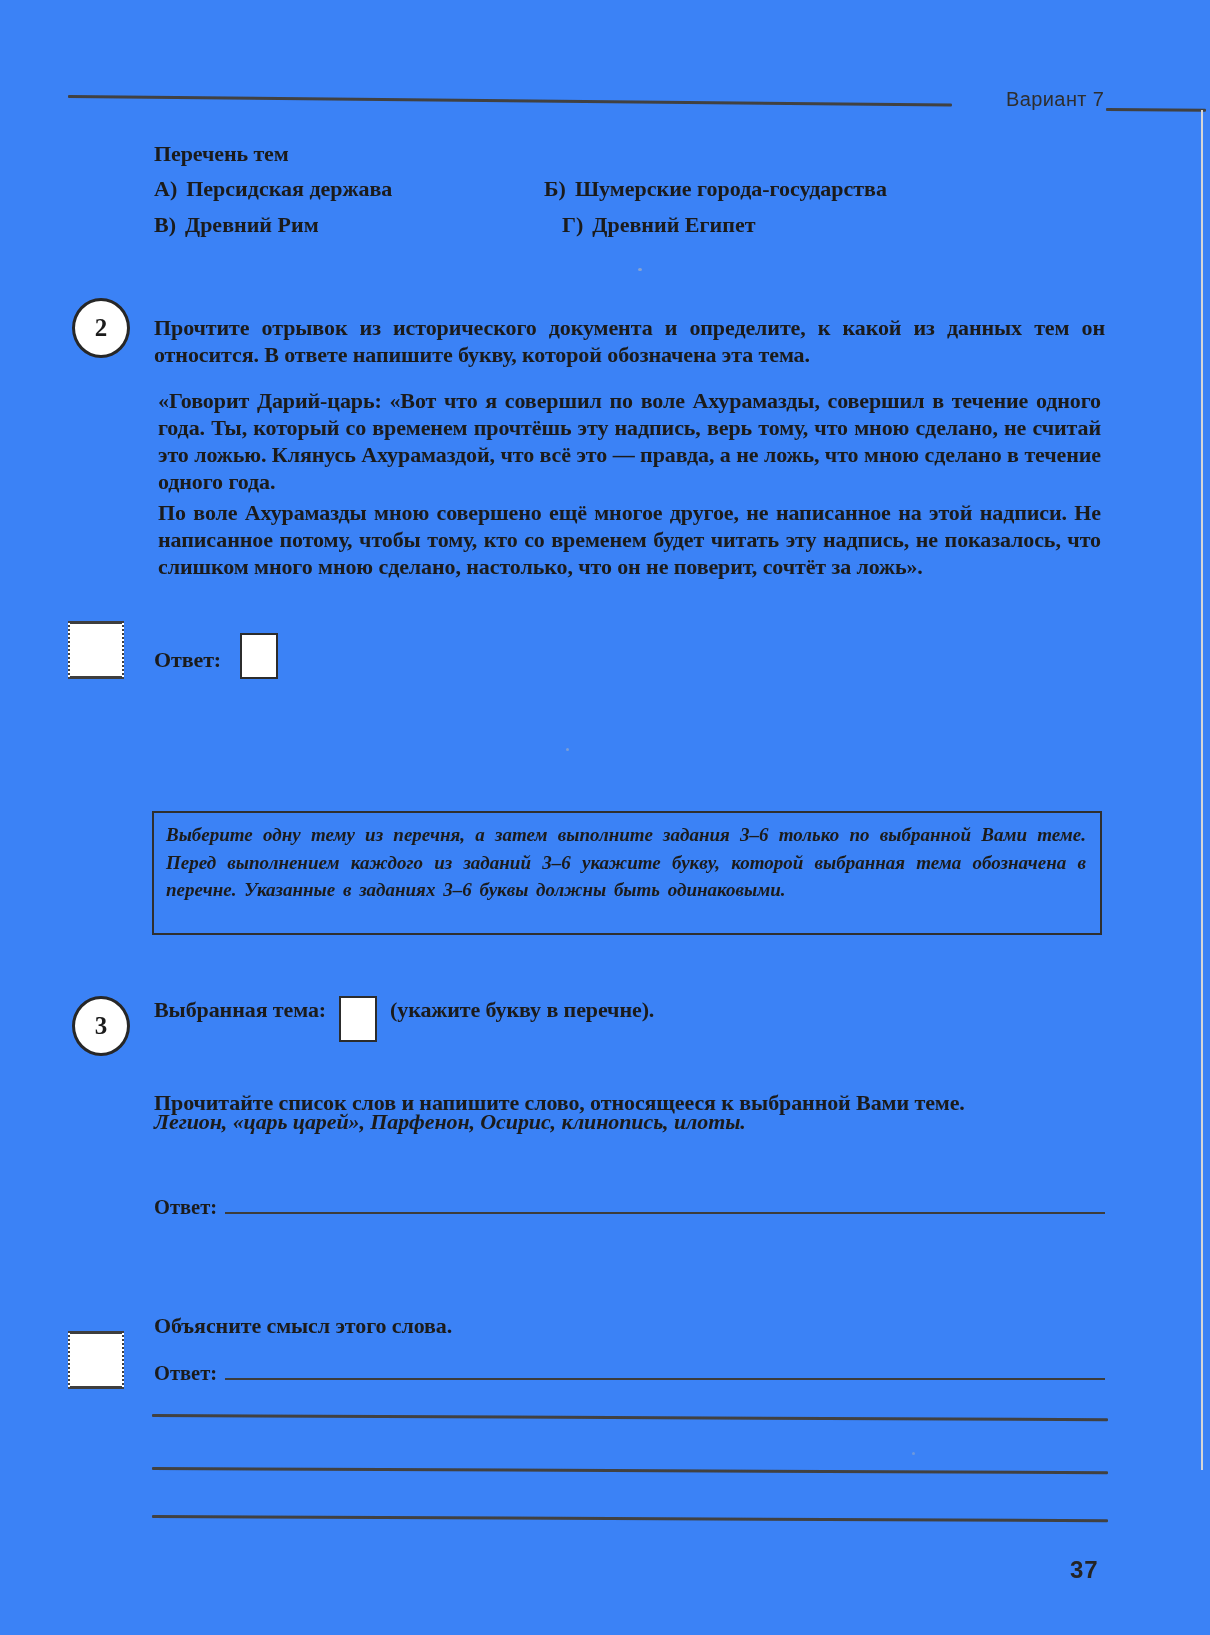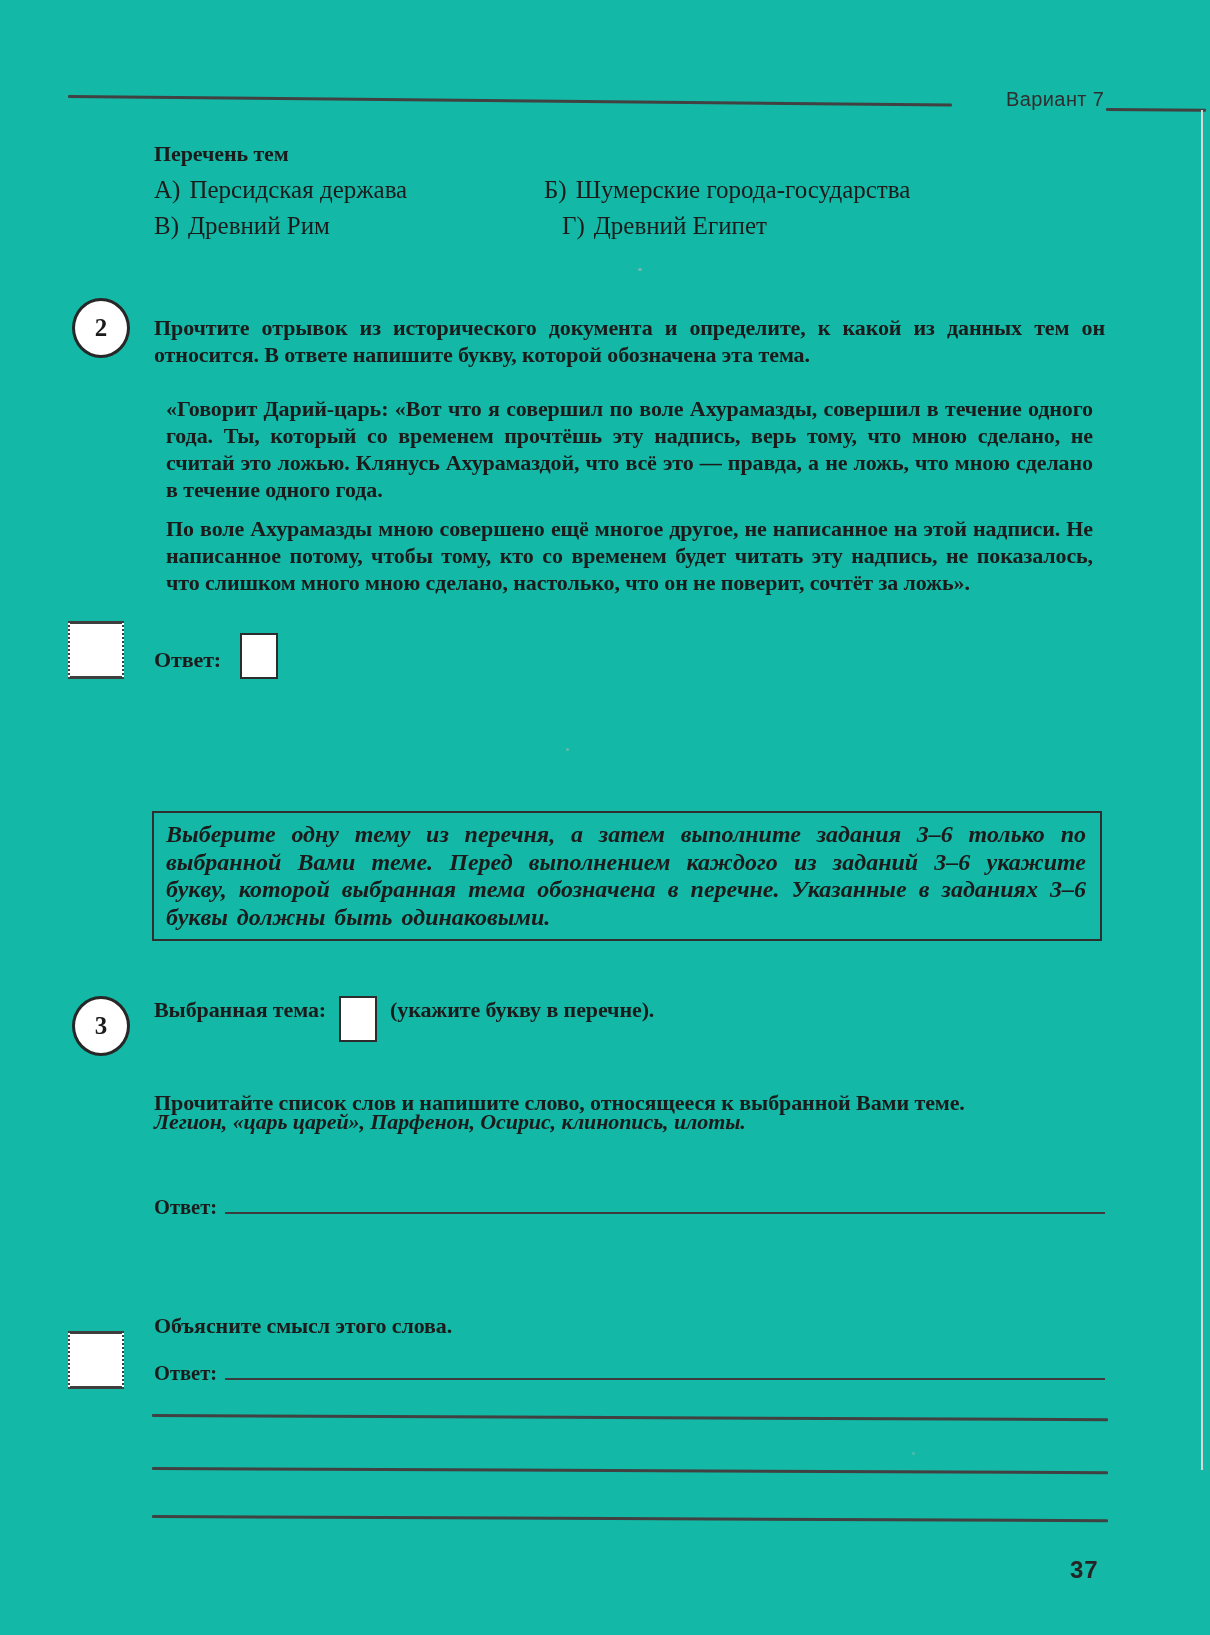--- a/index.html
+++ b/index.html
@@ -1,19 +1,19 @@
 <!DOCTYPE html>
 <html lang="ru"><head>
 <meta charset="utf-8">
 <style>
   html,body{margin:0;padding:0;background:#e8e8e8;}
   .page{
     position:relative;
     width:1210px;height:1635px;
-    background:#14b8a6;
+    background:#3b82f6;
     font-family:"Liberation Serif","DejaVu Serif",serif;
     color:#1b1b1b;
     overflow:hidden;
   }
   .abs{position:absolute;}
   .body-text{
     font-size:22px;
     font-weight:bold;
     letter-spacing:-0.1px;
     line-height:27px;
@@ -40,33 +40,33 @@
     width:34px;height:42px;
     border:2.5px solid #2c2c2c;
     background:#fff;
   }
   .notice-box{
     box-sizing:border-box;
     border:2.5px solid #2f2f2f;
     padding:8px 14px 8px 12px;
     font-style:italic;
     font-weight:bold;
-    font-size:24px;
+    font-size:19px;
     line-height:27.5px;
     word-spacing:3px;
     text-align:justify;
   }
   .answer-row{display:flex;align-items:baseline;}
   .answer-row .lbl{font-size:20.5px;font-weight:bold;line-height:30px;white-space:nowrap;}
   .answer-underline{
     flex:1;height:30px;margin-left:8px;
     border-bottom:2.5px solid #3c3c3c;
   }
-  .quote p{margin:12px;}
-  .topic-item{white-space:nowrap;font-size:25px;font-weight:normal;}
+  .quote p{margin:4px;}
+  .topic-item{white-space:nowrap;font-size:22px;font-weight:bold;}
   .topic-item .letter{margin-right:9px;}
   .speck{position:absolute;border-radius:50%;background:#b9b9b9;}
 </style>
 </head>
 <body>
 
 <div class="page">
 
   <div class="abs rule" style="left:68px;top:95px;width:884px;transform:rotate(0.55deg);transform-origin:left center;"></div>
   <div class="abs sans" style="left:1006px;top:88px;font-size:20px;color:#2e2e2e;letter-spacing:0.4px;">Вариант 7</div>

